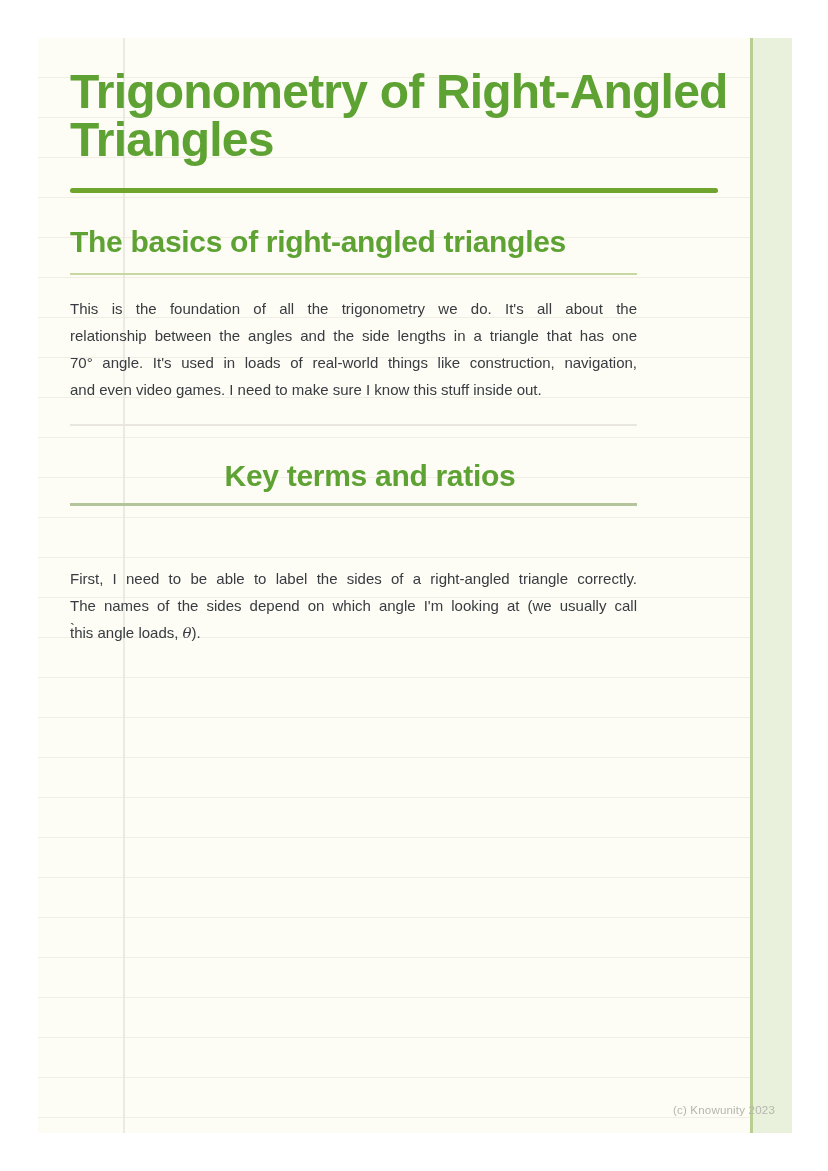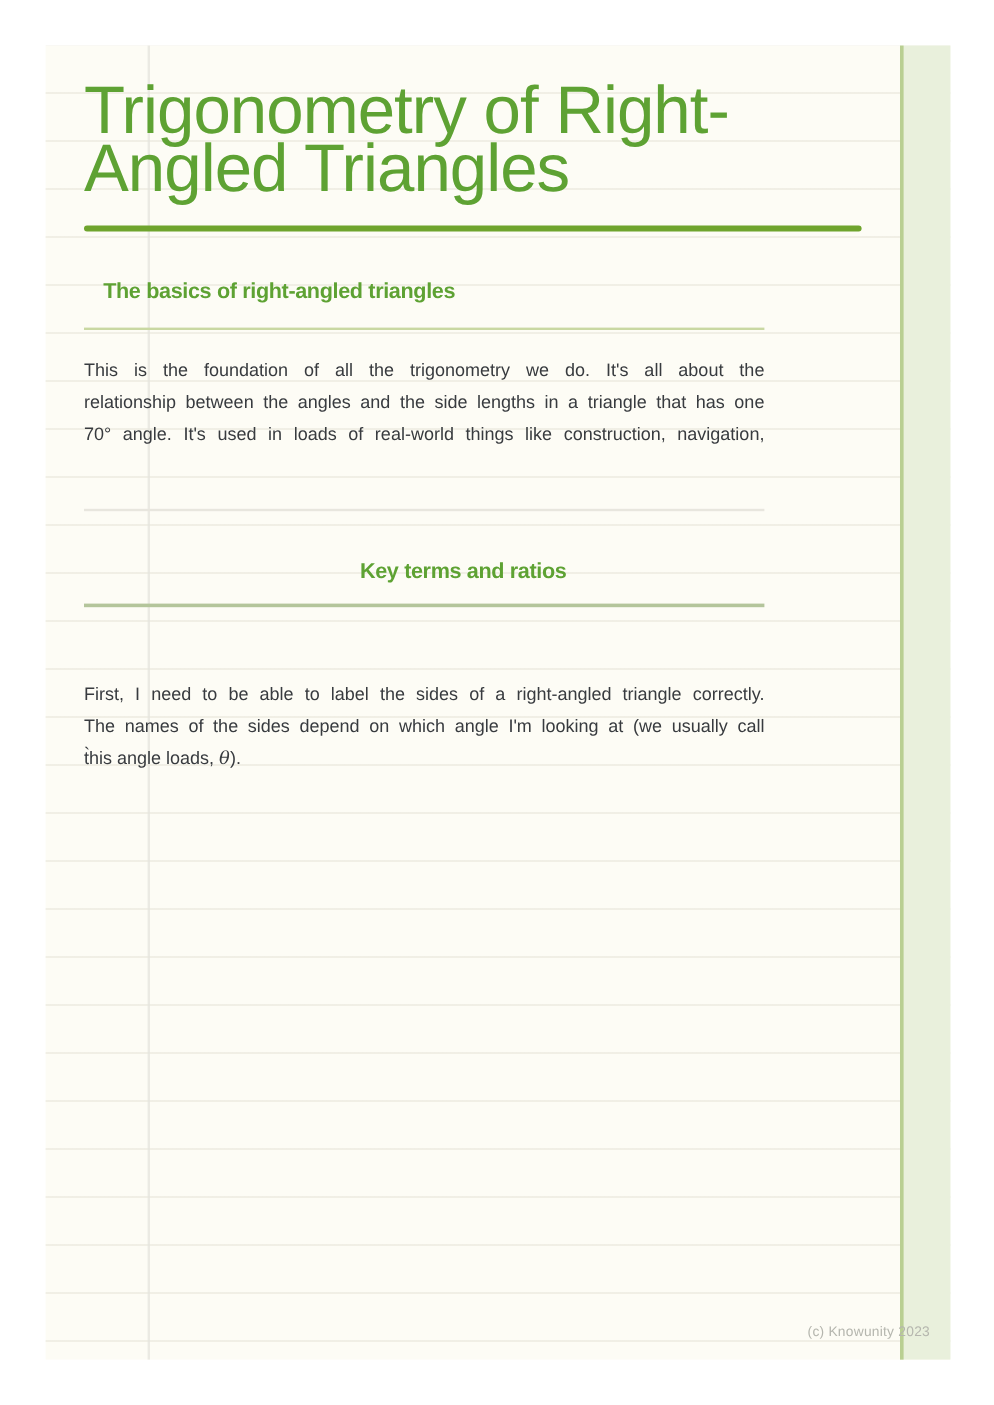--- a/index.html
+++ b/index.html
@@ -51,45 +51,44 @@
     right: 0; top: 0; bottom: 0;
     width: 42px;
     background: var(--stripe_fill);
     border-left: 3px solid var(--stripe_edge);
   }
 
   .doc-title {
     position: absolute;
     left: 32px; top: 30px;
     width: 660px;
-    font-size: 56px;
+    font-size: 48px;
     line-height: 48px;
-    font-weight: normal;
+    font-weight: bold;
     letter-spacing: -0.8px;
     color: var(--accent_green);
   }
 
   .title-rule {
     position: absolute;
     left: 32px; top: 150px;
     width: 648px; height: 5px;
     background: var(--rule_green);
     border-radius: 3px;
   }
 
   .section-heading {
     position: absolute;
     left: 32px;
     width: 600px;
-    font-size: 18px;
+    font-size: 30px;
     line-height: 32px;
     font-weight: bold;
     letter-spacing: -0.3px;
     color: var(--accent_green);
-    margin-left: 16px;
   }
   .heading-1 { top: 188px; }
   .heading-2 { top: 422px; text-align: center; }
 
   .heading-underline {
     position: absolute;
     left: 32px;
     width: 567px;
   }
   .underline-1 { top: 235px; height: 2px; background: var(--underline_light); }
@@ -155,20 +154,21 @@
     <h1 class="doc-title">Trigonometry of Right-Angled Triangles</h1>
     <div class="title-rule"></div>
 
     <h2 class="section-heading heading-1">The basics of right-angled triangles</h2>
     <div class="heading-underline underline-1"></div>
 
     <div class="paragraph para-1">
       <div class="jline">This is the foundation of all the trigonometry we do. It's all about the</div>
       <div class="jline">relationship between the angles and the side lengths in a triangle that has one</div>
       <div class="jline">70° angle. It's used in loads of real-world things like construction, navigation,</div>
+      <div class="pline">and even video games. I need to make sure I know this stuff inside out.</div>
     </div>
 
     <div class="section-divider"></div>
 
     <h2 class="section-heading heading-2">Key terms and ratios</h2>
     <div class="heading-underline underline-2"></div>
 
     <div class="paragraph para-2">
       <div class="jline">First, I need to be able to label the sides of a right-angled triangle correctly.</div>
       <div class="jline">The names of the sides depend on which angle I'm looking at (we usually call</div>

